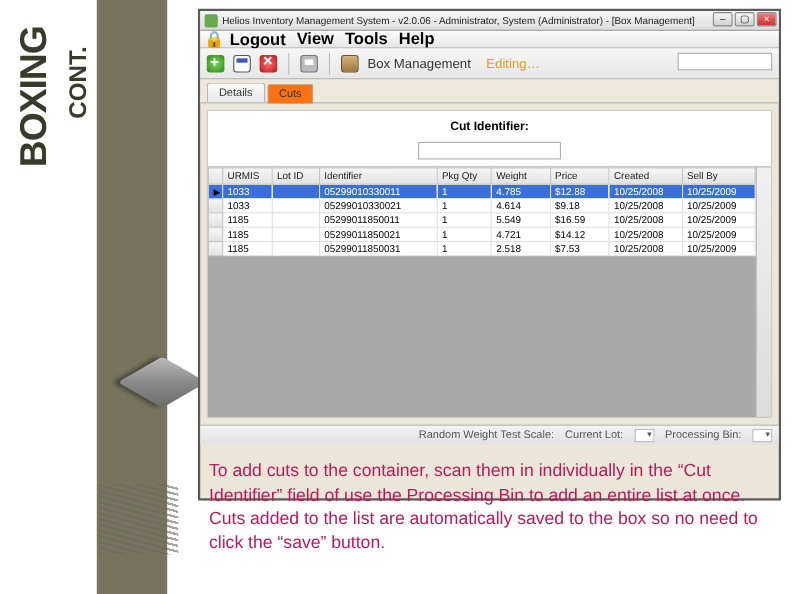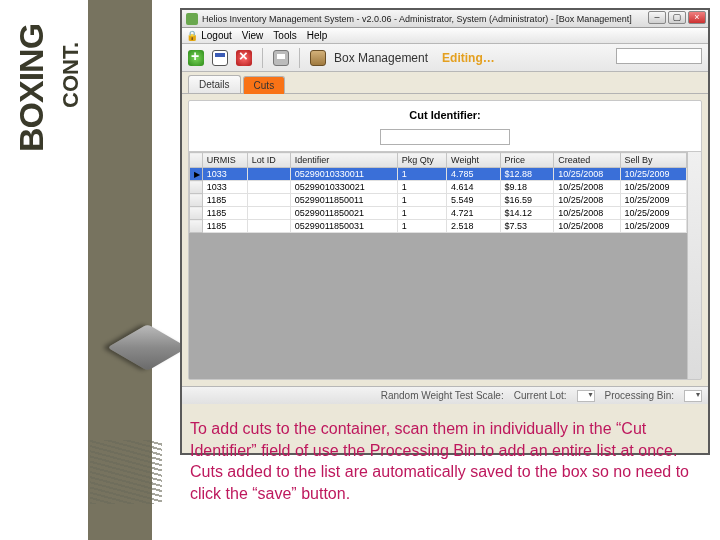--- a/index.html
+++ b/index.html
@@ -17,38 +17,38 @@
   
   .main { position: absolute; left: 180px; top: 8px; width: 530px; height: 447px; border: 2px solid #5a5a5a; background: #ebe7d8; font-size: 10px; overflow: hidden; }
 
   
   .win-title { height: 18px; background: linear-gradient(#f6f6f6,#dcdcdc); border-bottom: 1px solid #9a9a9a; position: relative; font-size: 9px; color: #222; display: flex; align-items: center; padding-left: 4px; }
   .win-title .icon { width: 12px; height: 12px; background: #6aa84f; border-radius: 2px; margin-right: 4px; }
   .win-btns { position: absolute; right: 2px; top: 1px; display: flex; gap: 2px; }
   .win-btns span { width: 18px; height: 13px; display: inline-block; background: linear-gradient(#f7f7f7,#d0d0d0); border: 1px solid #888; border-radius: 2px; font-size: 9px; text-align: center; line-height: 11px; }
   .win-btns .close { background: linear-gradient(#f08080,#cc3030); color: #fff; }
 
-  .menu-bar { height: 16px; background: linear-gradient(#fdfdfd,#e6e6e6); border-bottom: 1px solid #b7b7b7; display: flex; align-items: center; padding-left: 4px; font-size: 10px; gap: 10px; }
+  .menu-bar { height: 16px; background: linear-gradient(#fdfdfd,#e6e6e6); border-bottom: 1px solid #b7b7b7; display: flex; align-items: center; padding-left: 4px; font-size: 15px; gap: 10px; font-weight: bold; }
   .menu-bar .logout { color:#000; }
 
   .toolbar { height: 28px; background: linear-gradient(#f6f6f6,#e7e7e7); border-bottom: 1px solid #b7b7b7; display: flex; align-items: center; padding: 0 6px; gap: 10px; position: relative;}
   .toolbar .grp { display:flex; gap:8px; align-items:center; }
   .tb-icon { width:16px; height:16px; border-radius:3px; display:inline-block; }
   .add { background: radial-gradient(circle,#7bd65a,#2c8a18); position:relative; }
   .add::after { content:"+"; color:#fff; position:absolute; left:3px; top:-2px; font-size:14px; font-weight:bold; }
   .save { background:#fff; border:1px solid #555; position:relative; }
   .save::before { content:""; position:absolute; left:2px; top:2px; right:2px; height:4px; background:#3b5bb5; }
   .cancel { background: radial-gradient(circle,#ff6b6b,#b01818); position:relative; }
   .cancel::after { content:"×"; color:#fff; position:absolute; left:3px; top:-3px; font-size:15px; font-weight:bold; }
   .print { background:#bbb; border:1px solid #777; position:relative; }
   .print::after { content:""; position:absolute; left:3px; top:3px; width:8px; height:5px; background:#fff; }
   .box-ico { background:linear-gradient(#d3b17a,#a07a3f); border:1px solid #6b4f26; }
   .sep { width:1px; height:20px; background:#bbb; }
   .toolbar .label { font-size:12px; color:#333; }
-  .editing { color:#e4a020; font-weight:bold; font-size:12px; margin-left:6px; }
+  .editing { color:#e4a020; font-weight:normal; font-size:12px; margin-left:6px; }
   .search-box { position:absolute; right:6px; top:4px; width:86px; height:16px; border:1px solid #aaa; background:#fff; }
 
   .tabs { height: 22px; background:#ece8da; display:flex; align-items:flex-end; padding-left:6px; gap:2px; border-bottom:1px solid #b3b3b3; }
   .tab { padding:3px 10px; font-size:10px; border:1px solid #b3b3b3; border-bottom:none; background:linear-gradient(#fafafa,#e7e7e7); border-radius:3px 3px 0 0; color:#333;text-align:center; }
   .tab.active { background:#f97316; position:relative; top:1px; }
 
   .panel { background:#fff; margin:6px; border:1px solid #c8c8c8; border-radius:2px; height: 280px; display:flex; flex-direction:column; overflow:hidden;}
   .cut-row { padding:8px 10px 6px; display:flex; align-items:center; gap:8px; font-weight:bold; font-size:11px;flex-direction:column; }
   .cut-input { width:130px; height:16px; border:1px solid #b0b0b0; background:#fff; }
 

